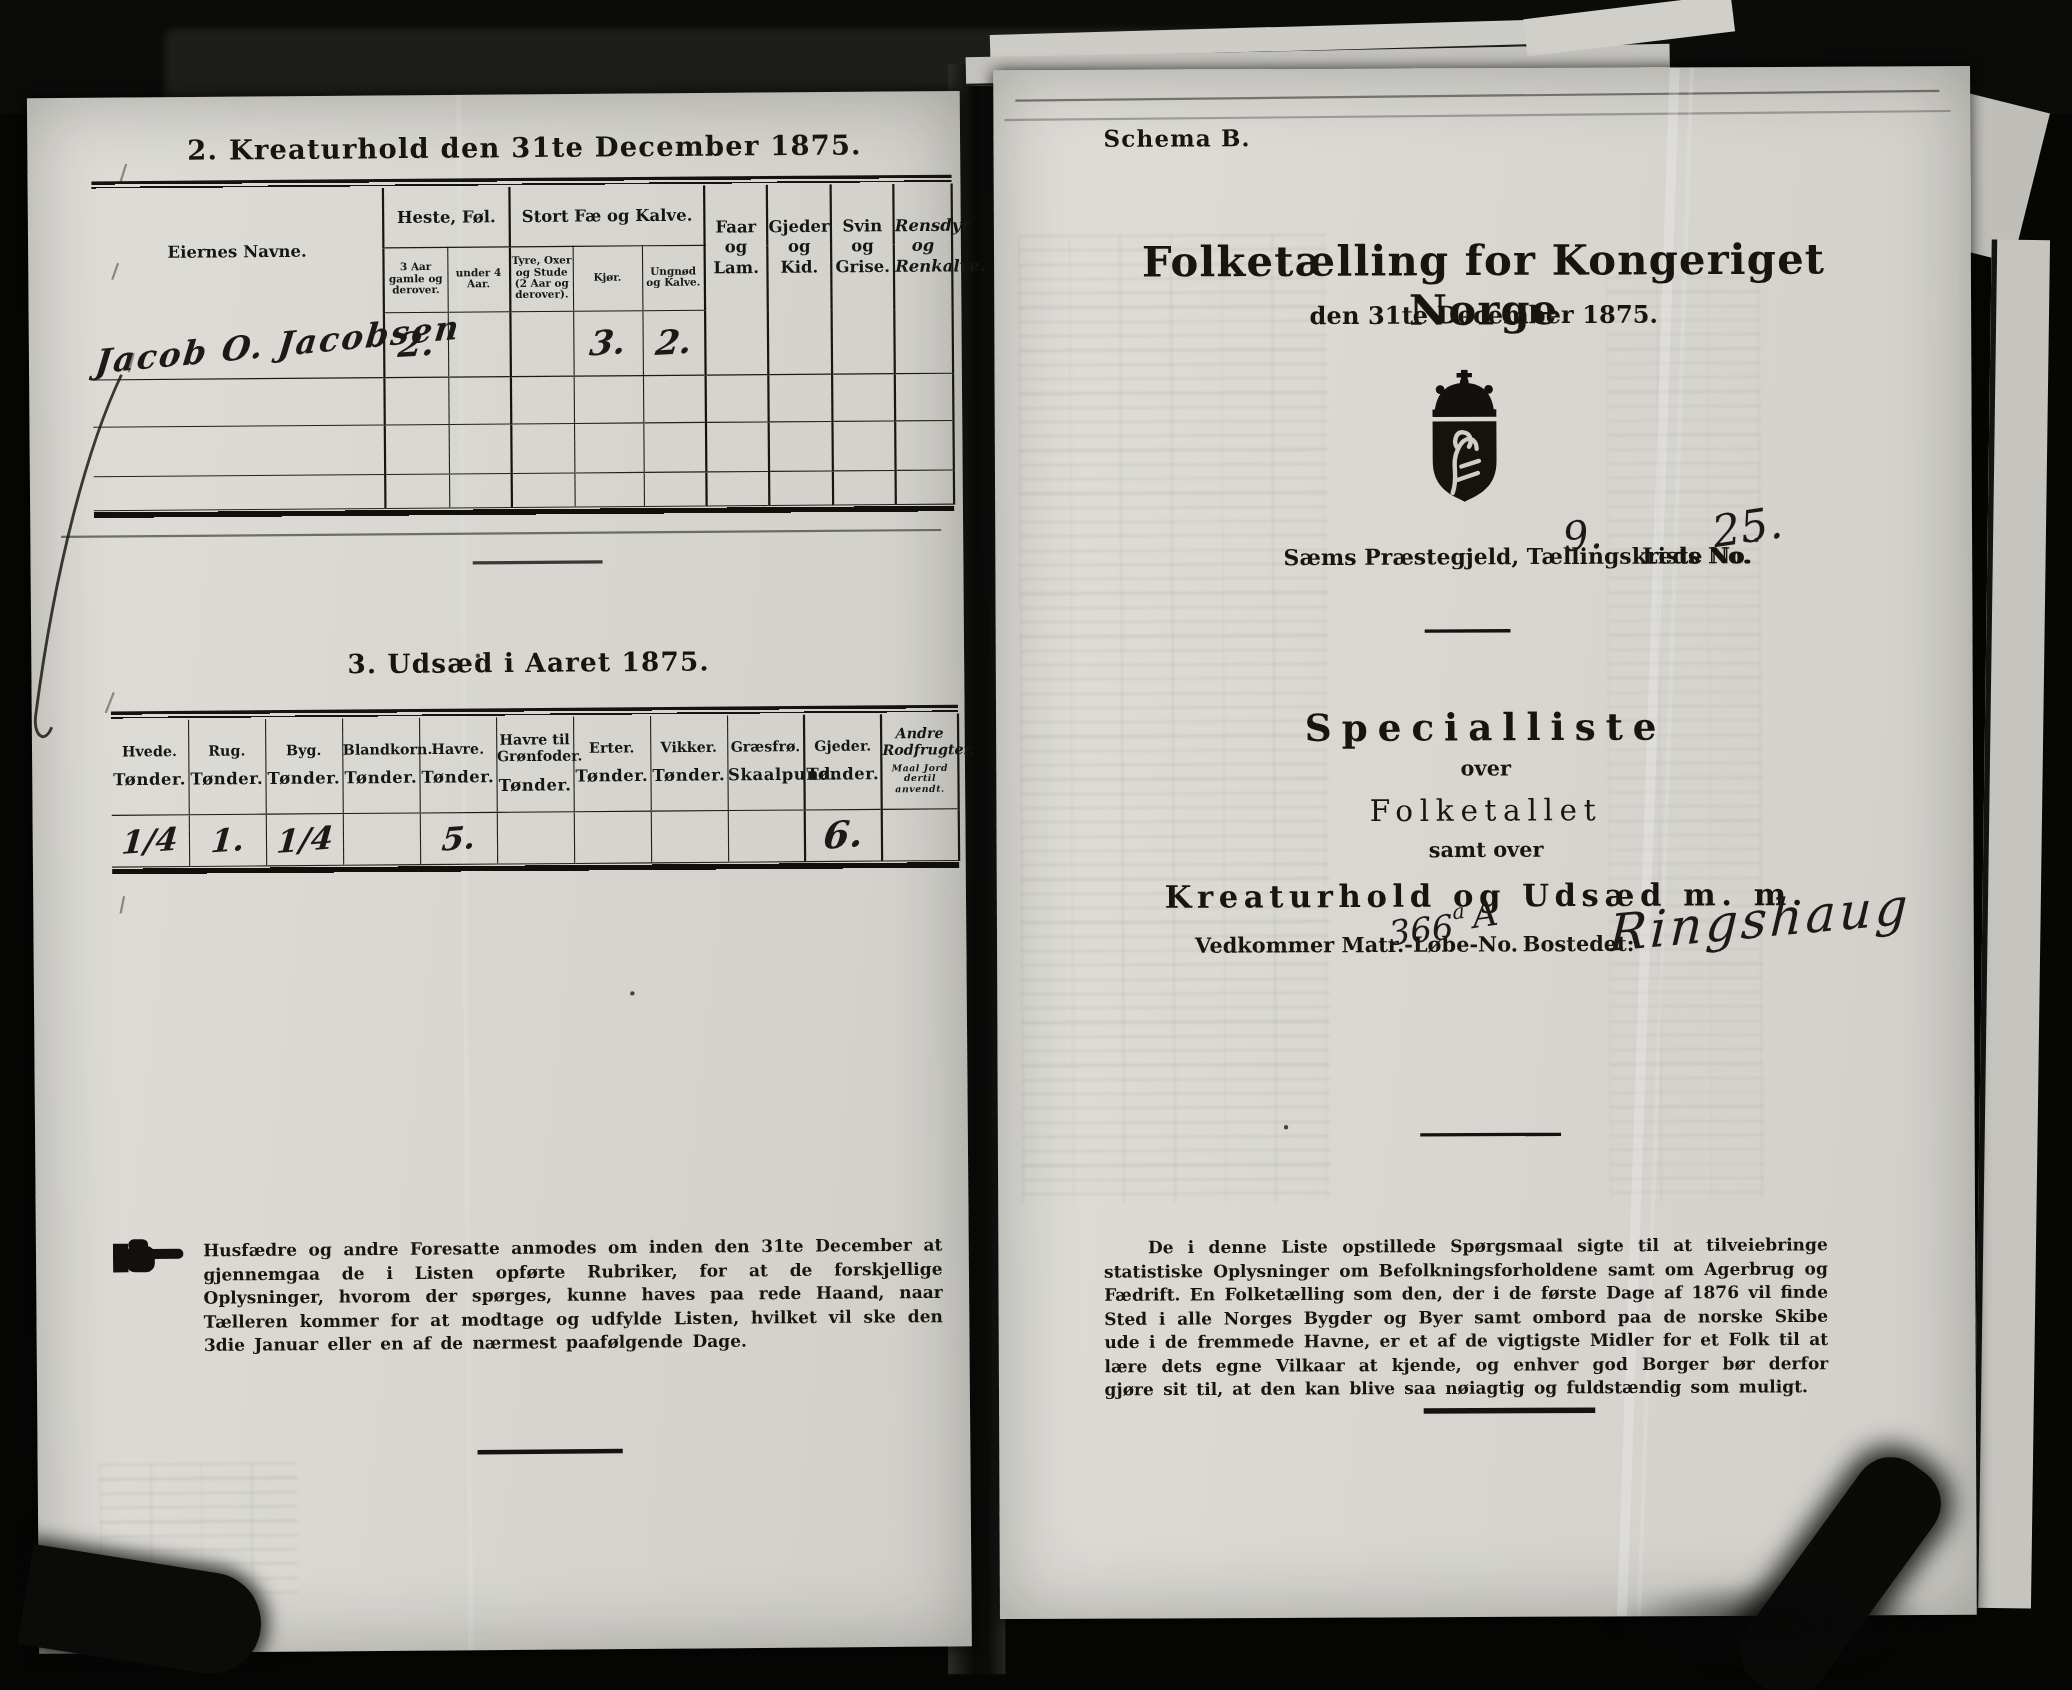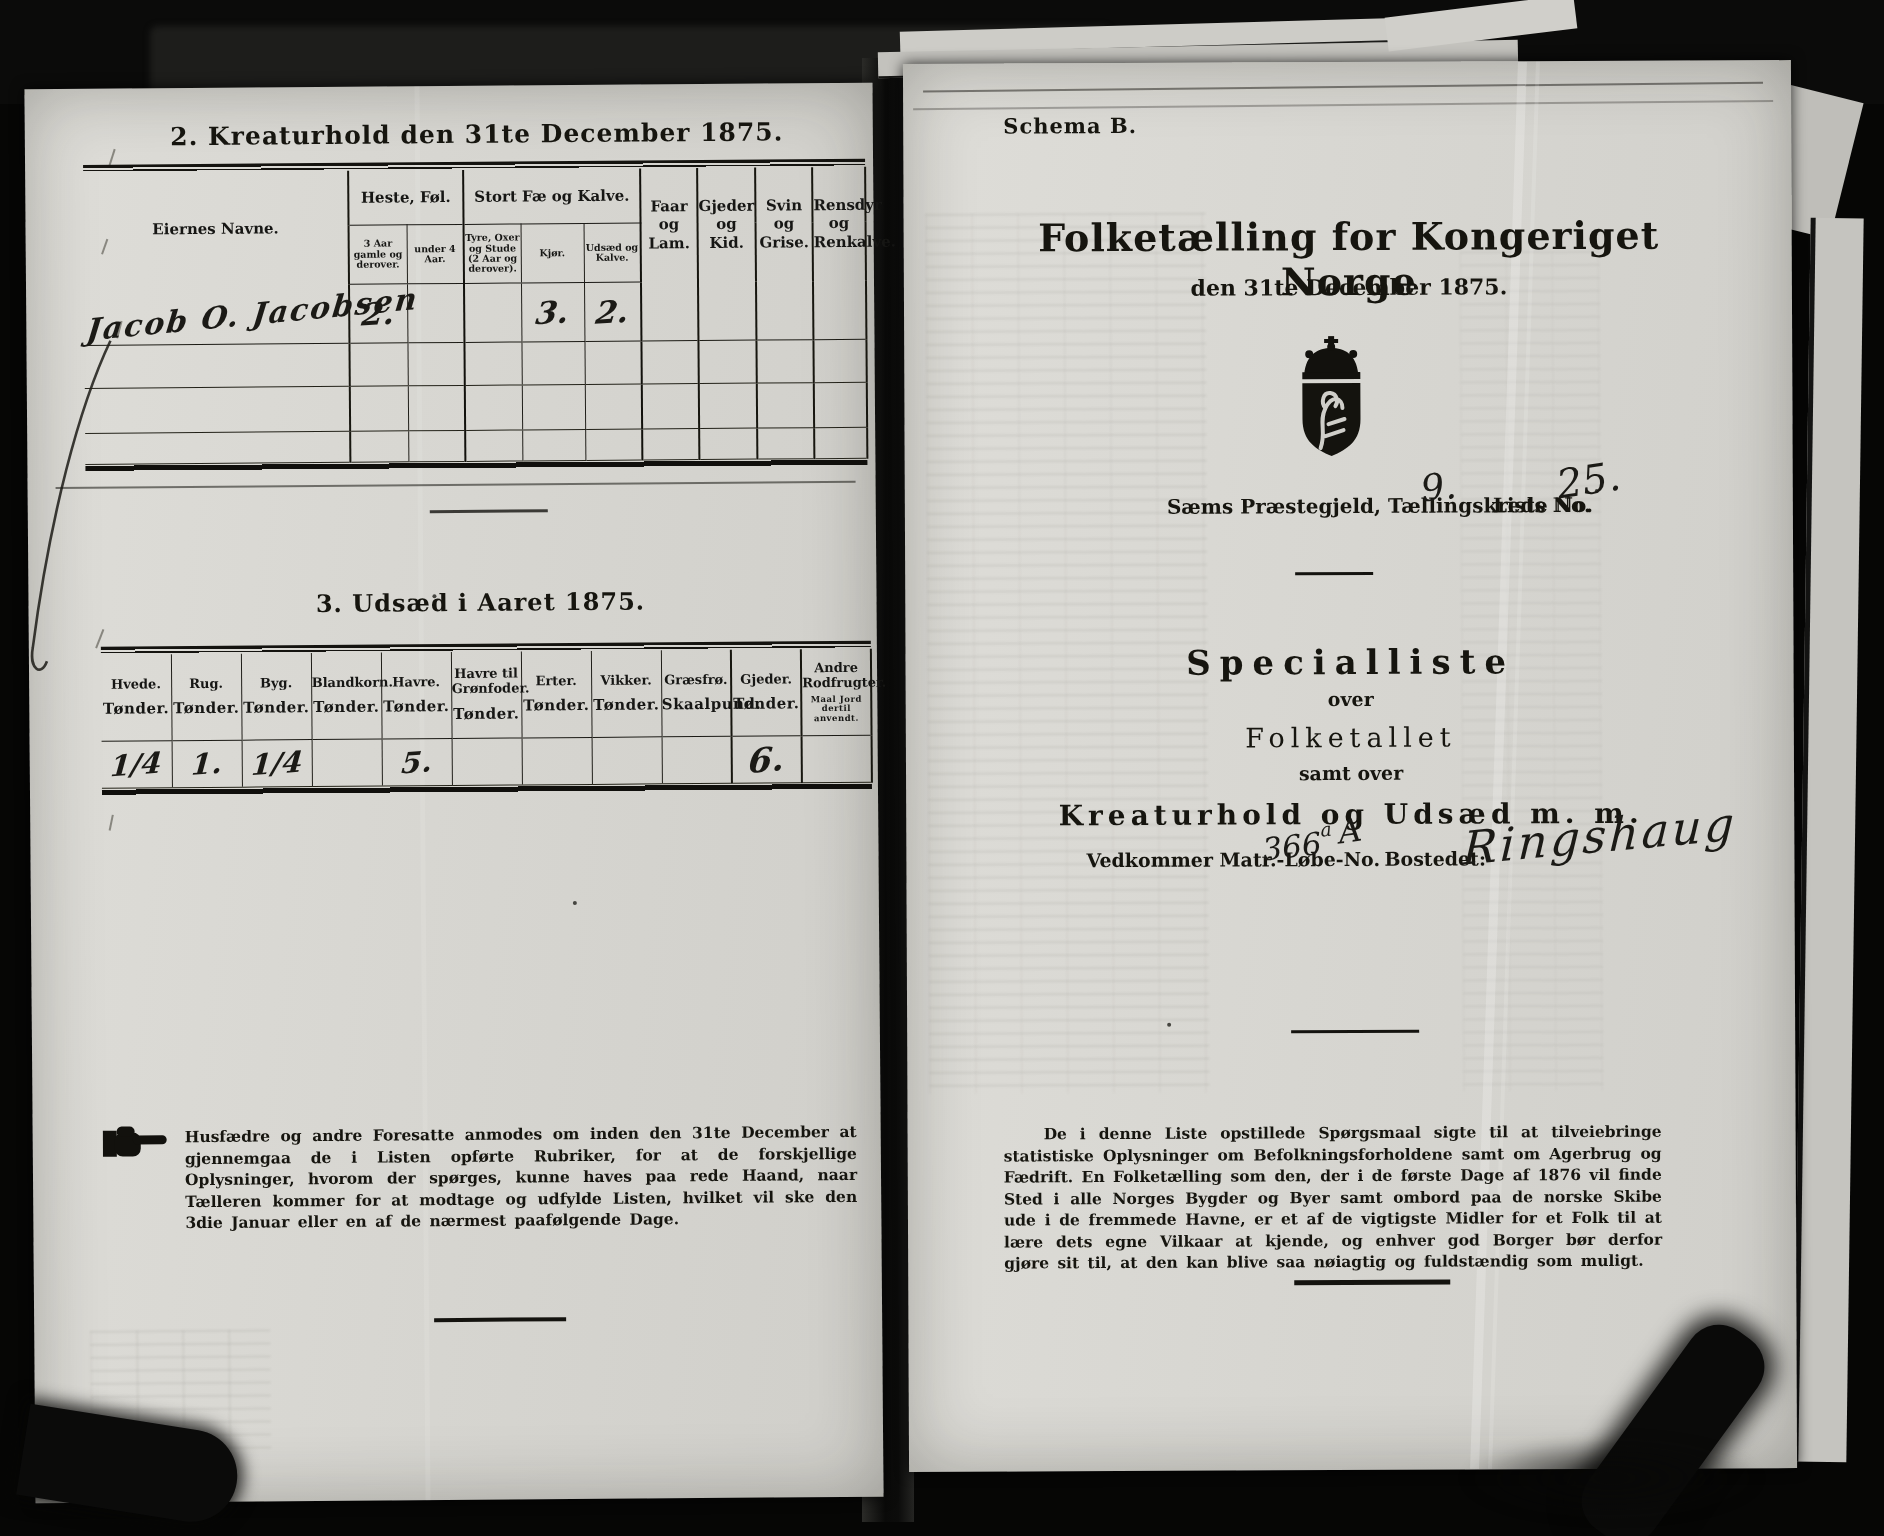--- a/index.html
+++ b/index.html
@@ -37,21 +37,21 @@
   .t1 th,.t1 td{padding:0;margin:0;font-weight:bold;vertical-align:middle;overflow:visible;}
   .t1 .ghdr th{height:54px;font-size:15px;}
   .t1 .shdr th{height:58px;}
   .t1 .sub{font-size:9.5px;line-height:1.1;font-weight:bold;}
   .t1 .single{font-size:13.5px;line-height:1.25;}
   .t1 .hb{border-bottom:1.4px solid #1b1a16;}
   .t1 .hb2{border-bottom:1.6px solid #1b1a16;}
   .vl1{border-left:1.1px solid #201f1a;}
   .vl2{border-left:2.2px solid #17160f;}
   .vl3{border-left:2.8px solid #12110c;}
-  .lastcol{border-right:2px solid #17160f;}
+  .lastcol{border-right:2px solid #17160f;font-style:italic;}
   .t1 tr.data td{border-bottom:1.4px solid #232219;text-align:center;}
   .t1 tr.r1 td{height:58px;border-bottom:1.6px solid #1c1b15;}
   .t1 tr.r2 td{height:42px;}
   .t1 tr.r3 td{height:44px;}
   .t1 tr.r4 td{height:30px;border-bottom:1.2px solid #26251c;}
   .t1 .name-h{font-size:14px;}
   .sig{display:inline-block;font-size:30px;transform:rotate(-5deg) skewX(-12deg);letter-spacing:2px;margin-left:2px;white-space:nowrap;}
   .hv{display:inline-block;font-size:31px;transform:skewX(-10deg) rotate(-3deg);}
   
   .t2{border-collapse:collapse;table-layout:fixed;width:770px;}
@@ -131,21 +131,21 @@
           <th rowspan="2" class="vl3 single ctr">Faar og Lam.</th>
           <th rowspan="2" class="vl2 single ctr">Gjeder og Kid.</th>
           <th rowspan="2" class="vl2 single ctr">Svin og Grise.</th>
           <th rowspan="2" class="vl2 single ctr lastcol">Rensdyr og Renkalve.</th>
         </tr>
         <tr class="shdr">
           <th class="vl2 sub hb2 ctr">3 Aar gamle og derover.</th>
           <th class="vl1 sub hb2 ctr">under 4 Aar.</th>
           <th class="vl3 sub hb2 ctr">Tyre, Oxer og Stude (2 Aar og derover).</th>
           <th class="vl1 sub hb2 ctr">Kjør.</th>
-          <th class="vl1 sub hb2 ctr">Udsæd og Kalve.</th>
+          <th class="vl1 sub hb2 ctr">Ungnød og Kalve.</th>
         </tr>
         <tr class="data r1">
           <td style="text-align:left;"><span class="sig hand">Jacob O. Jacobsen</span></td>
           <td class="vl2"><span class="hv hand">2.</span></td>
           <td class="vl1"></td>
           <td class="vl3"></td>
           <td class="vl1"><span class="hv hand">3.</span></td>
           <td class="vl1"><span class="hv hand">2.</span></td>
           <td class="vl3"></td>
           <td class="vl2"></td>

